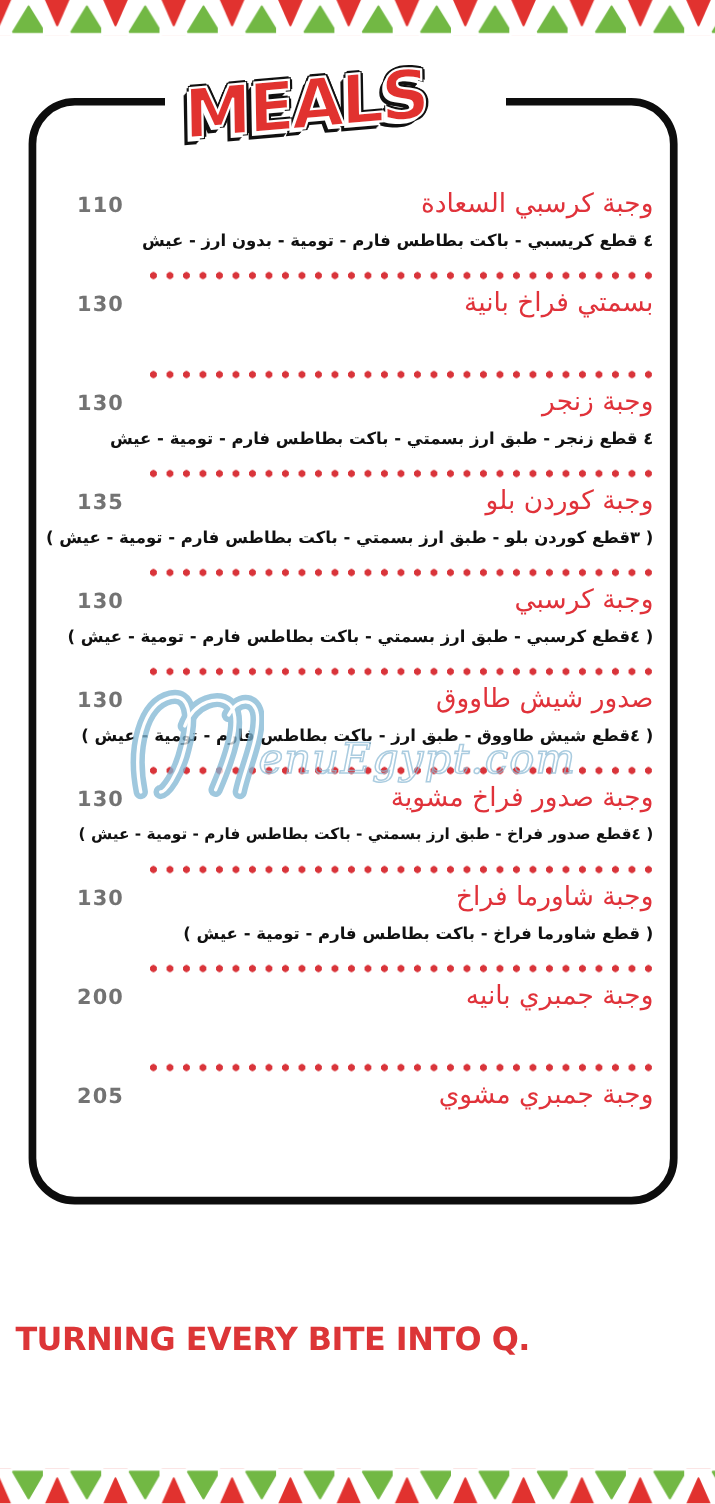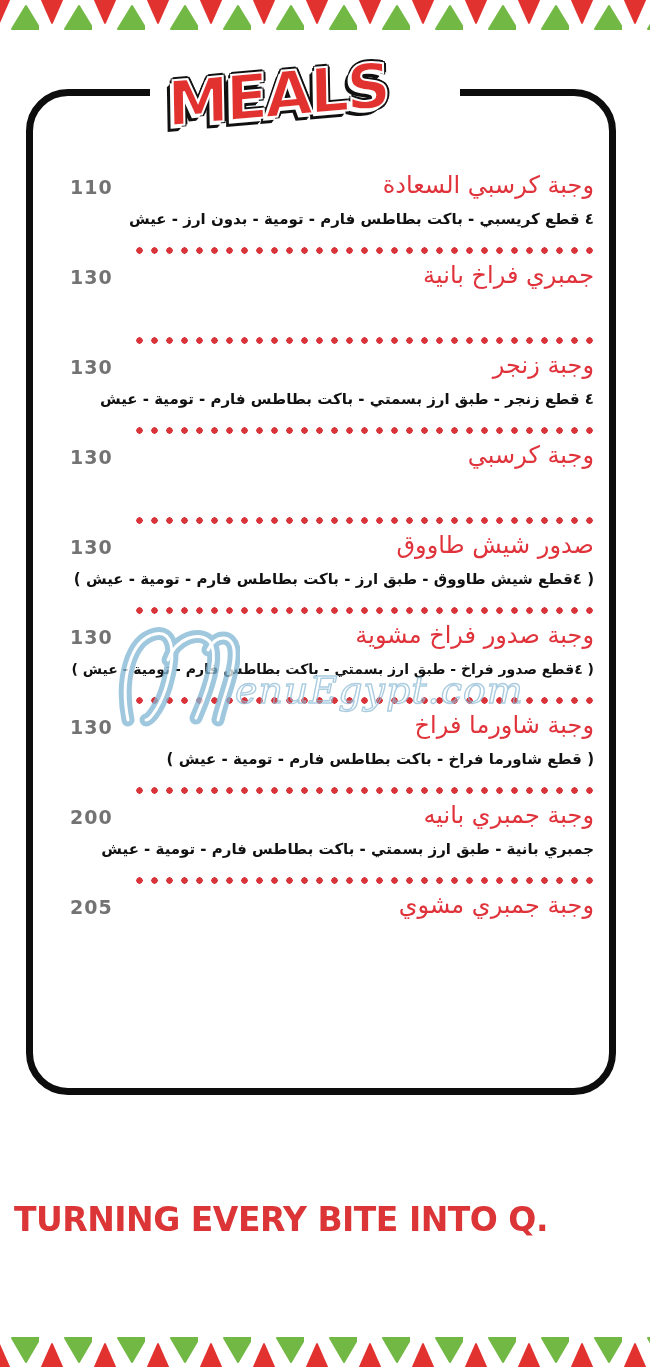--- a/index.html
+++ b/index.html
@@ -64,21 +64,21 @@
     z-index:4; pointer-events:none; opacity:0.75;
   }
   .watermark-text {
     position:absolute; left:125px; top:48px;
     font-family:"DejaVu Serif", serif; font-style:italic; font-size:38px;
     color:transparent; -webkit-text-stroke:1.4px #8fbcd6; letter-spacing:1px;
   }
 
   .tagline {
     position:absolute; left:14px; top:1200px; width:620px;
-    font-family:"DejaVu Sans", sans-serif; font-weight:bold; font-size:33px;
+    font-family:"DejaVu Sans", sans-serif; font-weight:bold; font-size:29px;
     color:#dc3537; letter-spacing:-0.5px; white-space:nowrap;
   }
 </style>
 </head>
 <body>
 
 <svg class="border-strip top" viewBox="0 0 650 32" preserveAspectRatio="none">
   <defs>
     <pattern id="topTri" x="-14" y="0" width="53" height="32" patternUnits="userSpaceOnUse">
       <path d="M1 -2 L25 -2 L14 23 Q13 25 12 23 Z" fill="#e1322f"></path>
@@ -97,32 +97,39 @@
 
 <div class="menu-list">
   <div class="menu-item">
     <div class="item-price">110</div>
     <div class="item-name">وجبة كرسبي السعادة</div>
     <div class="item-desc">٤ قطع كريسبي - باكت بطاطس فارم - تومية - بدون ارز - عيش</div>
     <div class="dot-row"></div>
   </div>
   <div class="menu-item">
     <div class="item-price">130</div>
-    <div class="item-name">جمبري فراخ بانية</div>
+    <div class="item-name">بسمتي فراخ بانية</div>
     <div class="dot-row"></div>
   </div>
   <div class="menu-item">
     <div class="item-price">130</div>
     <div class="item-name">وجبة زنجر</div>
     <div class="item-desc">٤ قطع زنجر - طبق ارز بسمتي - باكت بطاطس فارم - تومية - عيش</div>
     <div class="dot-row"></div>
   </div>
   <div class="menu-item">
+    <div class="item-price">135</div>
+    <div class="item-name">وجبة كوردن بلو</div>
+    <div class="item-desc">( ٣قطع كوردن بلو - طبق ارز بسمتي - باكت بطاطس فارم - تومية - عيش )</div>
+    <div class="dot-row"></div>
+  </div>
+  <div class="menu-item">
     <div class="item-price">130</div>
     <div class="item-name">وجبة كرسبي</div>
+    <div class="item-desc">( ٤قطع كرسبي - طبق ارز بسمتي - باكت بطاطس فارم - تومية - عيش )</div>
     <div class="dot-row"></div>
   </div>
   <div class="menu-item">
     <div class="item-price">130</div>
     <div class="item-name">صدور شيش طاووق</div>
     <div class="item-desc">( ٤قطع شيش طاووق - طبق ارز - باكت بطاطس فارم - تومية - عيش )</div>
     <div class="dot-row"></div>
   </div>
   <div class="menu-item">
     <div class="item-price">130</div>
@@ -132,21 +139,20 @@
   </div>
   <div class="menu-item">
     <div class="item-price">130</div>
     <div class="item-name">وجبة شاورما فراخ</div>
     <div class="item-desc">( قطع شاورما فراخ - باكت بطاطس فارم - تومية - عيش )</div>
     <div class="dot-row"></div>
   </div>
   <div class="menu-item">
     <div class="item-price">200</div>
     <div class="item-name">وجبة جمبري بانيه</div>
-    <div class="item-desc">جمبري بانية - طبق ارز بسمتي - باكت بطاطس فارم - تومية - عيش</div>
     <div class="dot-row"></div>
   </div>
   <div class="menu-item">
     <div class="item-price">205</div>
     <div class="item-name">وجبة جمبري مشوي</div>
   </div>
 </div>
 
 <div class="watermark">
   <svg width="130" height="110" viewBox="0 0 130 110" style="position:absolute;left:0;top:0;">

